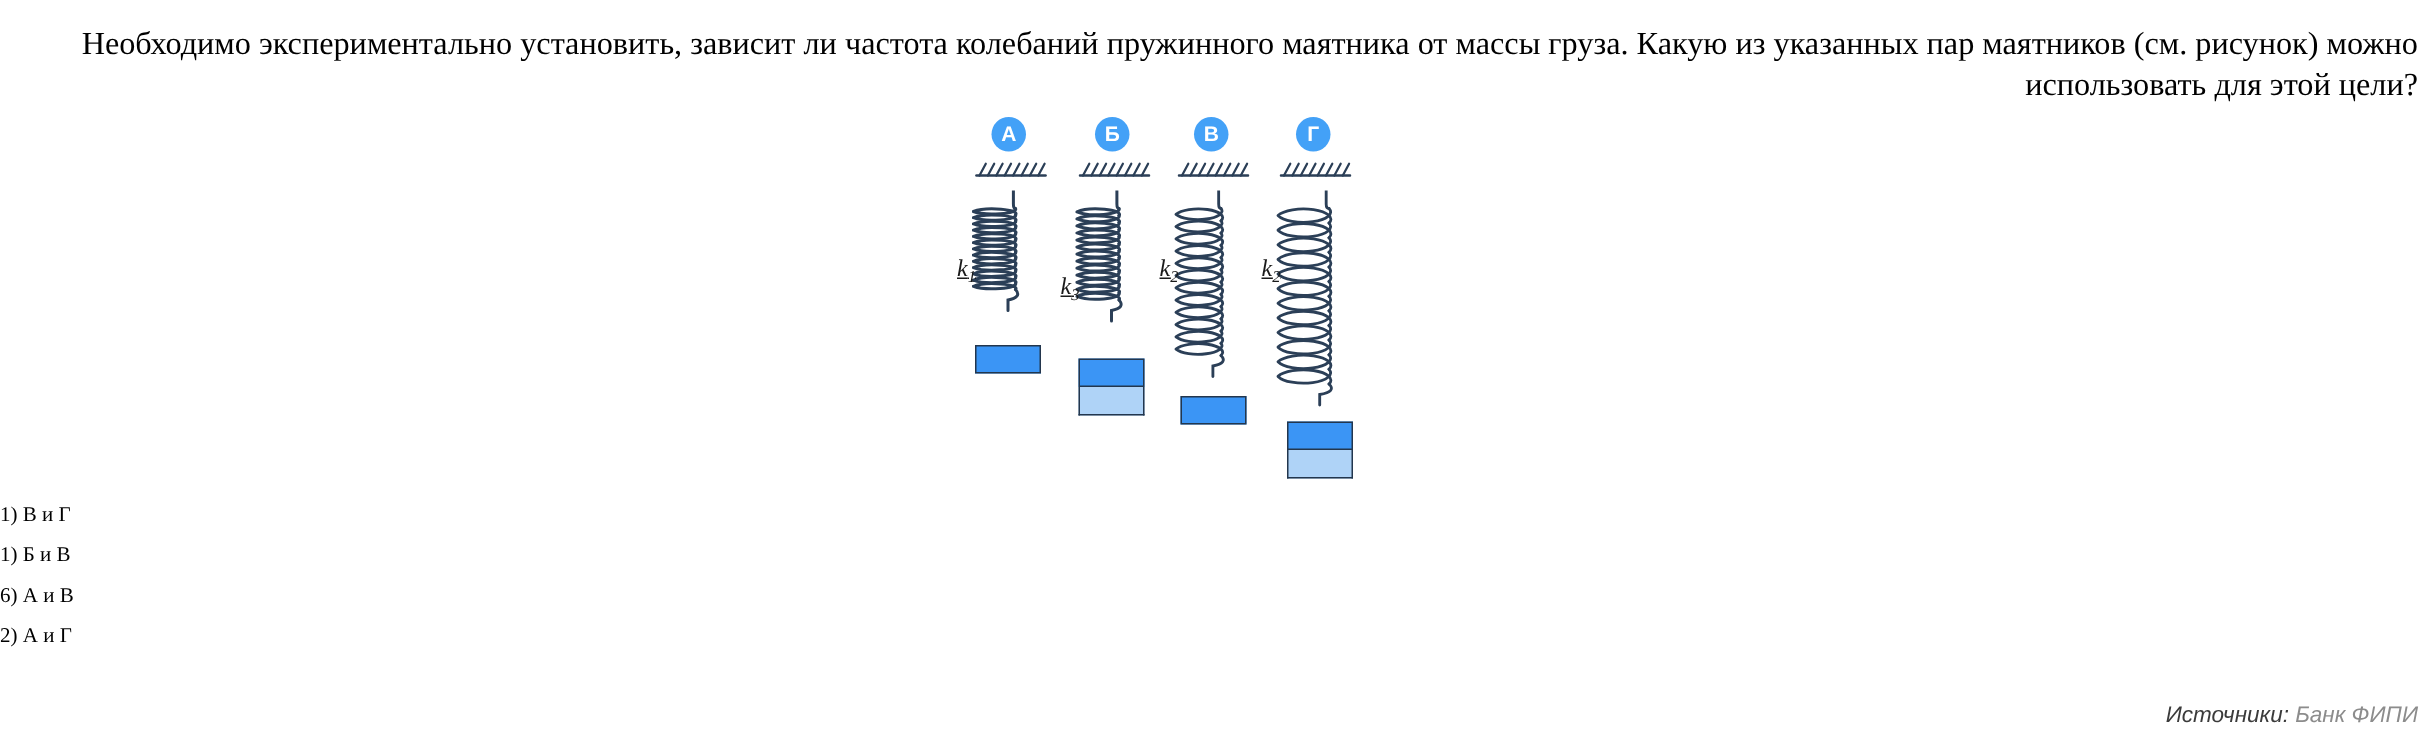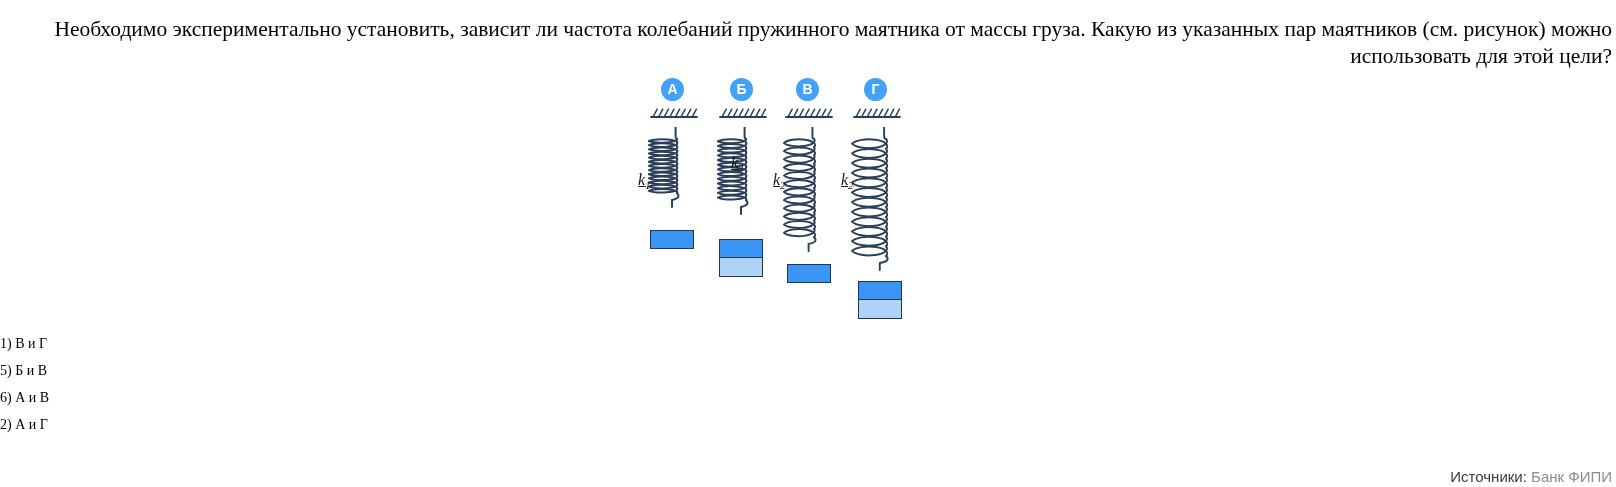--- a/index.html
+++ b/index.html
@@ -105,20 +105,21 @@
     line-height: 27px;
   }
   .answers div { white-space: pre; }
 
   
   .footer {
     position: absolute;
     right: 4px;
     bottom: 2px;
     font-family: "Liberation Sans", sans-serif;
+    font-style: italic;
     font-size: 15px;
   }
   .footer .lbl { color: #3b3b3b; }
   .footer .src { color: #8c8c8c; }
 </style>
 </head>
 <body>
 
 <div class="question">Необходимо экспериментально установить, зависит ли частота колебаний пружинного маятника от массы груза. Какую из указанных пар маятников (см. рисунок) можно использовать для этой цели?</div>
 
@@ -182,21 +183,21 @@
           <path d="M 29 35.46153846153847 A 15 3.66 0 0 1 1 37.71384615384616 A 15 3.66 0 0 1 29 40.15384615384616" fill="none" stroke="#2b3f57" stroke-width="2" stroke-linecap="round"></path>
           <path d="M 29 40.15384615384615 A 15 3.66 0 0 1 1 42.40615384615384 A 15 3.66 0 0 1 29 44.84615384615385" fill="none" stroke="#2b3f57" stroke-width="2" stroke-linecap="round"></path>
           <path d="M 29 44.84615384615385 A 15 3.66 0 0 1 1 47.098461538461535 A 15 3.66 0 0 1 29 49.53846153846154" fill="none" stroke="#2b3f57" stroke-width="2" stroke-linecap="round"></path>
           <path d="M 29 49.53846153846154 A 15 3.66 0 0 1 1 51.79076923076923 A 15 3.66 0 0 1 29 54.23076923076923" fill="none" stroke="#2b3f57" stroke-width="2" stroke-linecap="round"></path>
           <path d="M 29 54.23076923076923 A 15 3.66 0 0 1 1 56.48307692307692 A 15 3.66 0 0 1 29 58.92307692307693" fill="none" stroke="#2b3f57" stroke-width="2" stroke-linecap="round"></path>
           <path d="M 29 58.92307692307693 A 15 3.66 0 0 1 1 61.175384615384615 A 15 3.66 0 0 1 29 63.61538461538462" fill="none" stroke="#2b3f57" stroke-width="2" stroke-linecap="round"></path>
           <path d="M 29 63.61538461538462 A 15 3.66 0 0 1 1 65.86769230769231 A 15 3.66 0 0 1 29 68.3076923076923" fill="none" stroke="#2b3f57" stroke-width="2" stroke-linecap="round"></path>
           <path d="M 29 68.3076923076923 A 15 3.66 0 0 1 1 70.56 A 15 3.66 0 0 1 29 73" fill="none" stroke="#2b3f57" stroke-width="2" stroke-linecap="round"></path>
           <path d="M 29 73 Q 33.6 78 24 80 L 24 87" fill="none" stroke="#2b3f57" stroke-width="2" stroke-linecap="round"></path>
         </svg></div>
-      <div class="kLabel" style="top: 79px; margin-left: 24px;"><span>k</span><sub>3</sub></div>
+      <div class="kLabel" style="top: 108px;"><span>k</span><sub>3</sub></div>
       <div class="weights" style="top: 164px; left: 10px;">
         <div class="blk blk-dark blk-top" style="height: 19px;"></div>
         <div class="blk blk-light blk-bottom" style="height: 19px;"></div>
       </div>
     </div>
     <div class="pendulum" style="left: 135px;">
       <div class="badge">В</div>
       <div class="ceiling"><svg width="48" height="14" viewBox="0 0 48 14">
           <line x1="1" y1="10" x2="47" y2="10" stroke="#2b3f57" stroke-width="1.8" stroke-linecap="round"></line>
           <line x1="3" y1="10" x2="7.2" y2="2.2" stroke="#2b3f57" stroke-width="1.5" stroke-linecap="round"></line>
@@ -261,21 +262,21 @@
       <div class="kLabel" style="top: 96px;"><span>k</span><sub>2</sub></div>
       <div class="weights" style="top: 206px; left: 14.8px;">
         <div class="blk blk-dark blk-top" style="height: 19px;"></div>
         <div class="blk blk-light blk-bottom" style="height: 19px;"></div>
       </div>
     </div>
   </div>
 
 <div class="answers">
   <div>1) В и Г</div>
-  <div>5) Б и В</div>
+  <div>1) Б и В</div>
   <div>6) А и В</div>
   <div>2) А и Г</div>
 </div>
 
 <div class="footer">
   <span class="lbl">Источники:</span>
   <span class="src">Банк ФИПИ</span>
 </div>
 
 </body></html>

